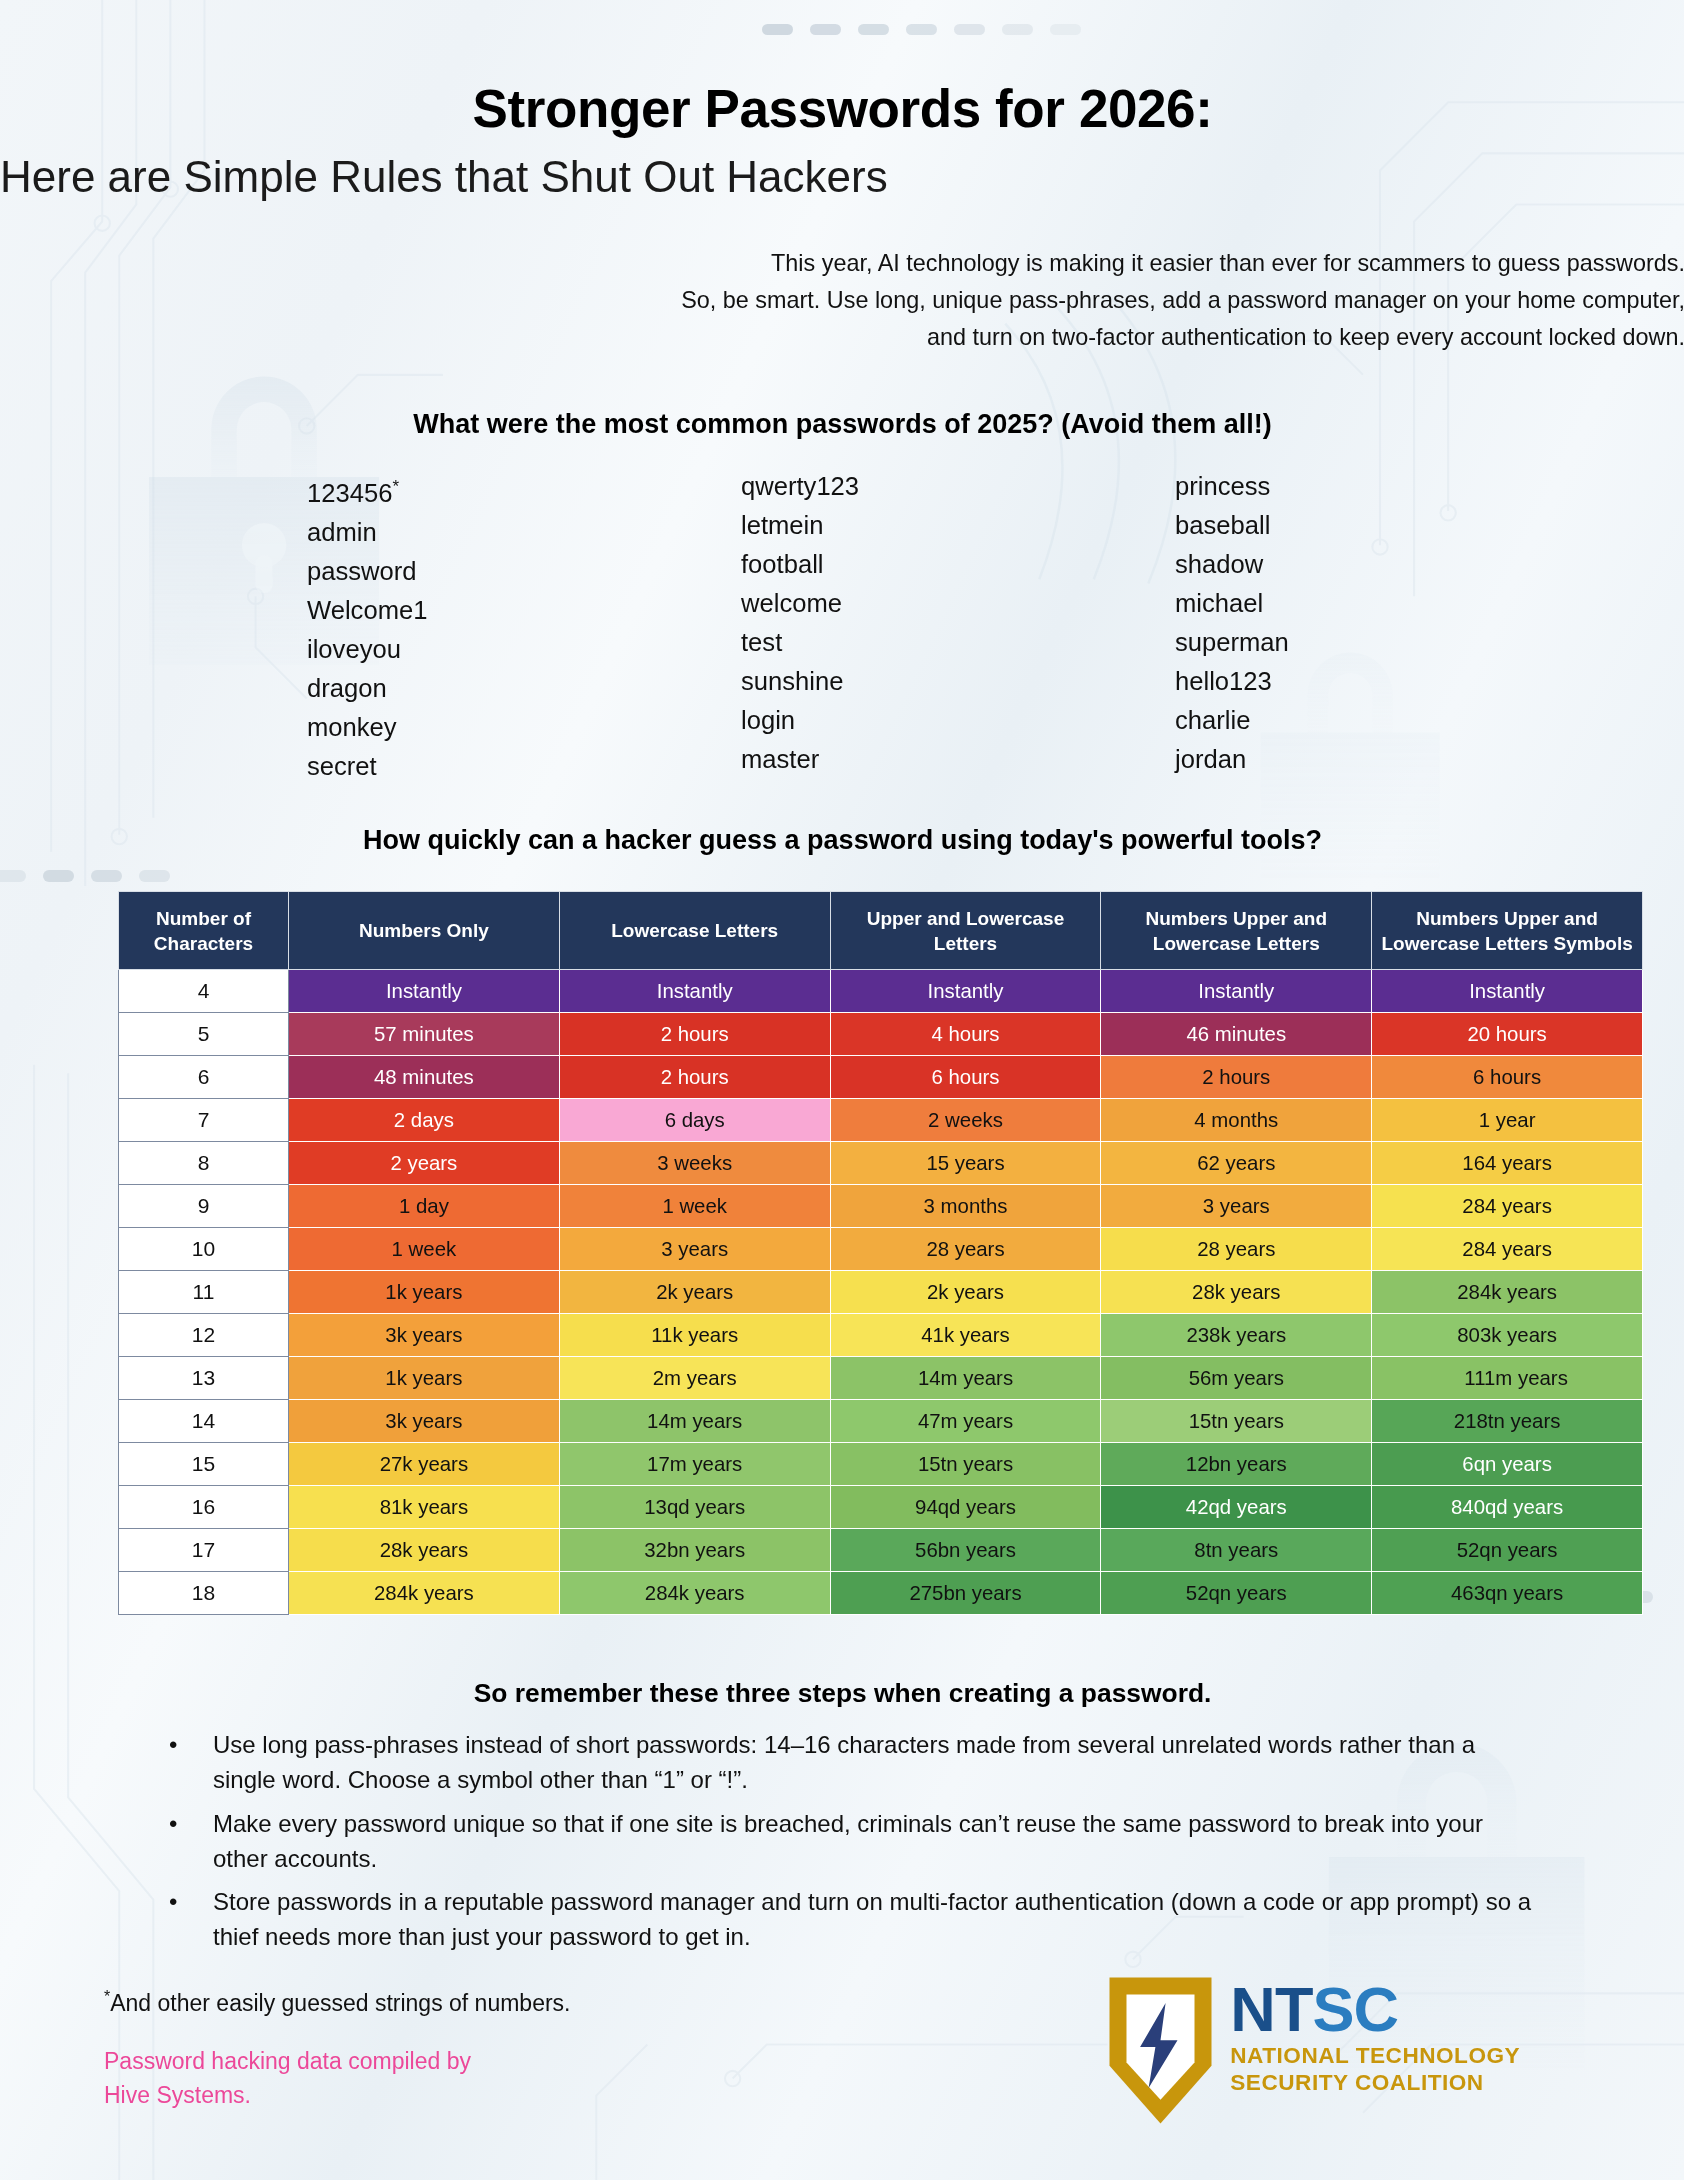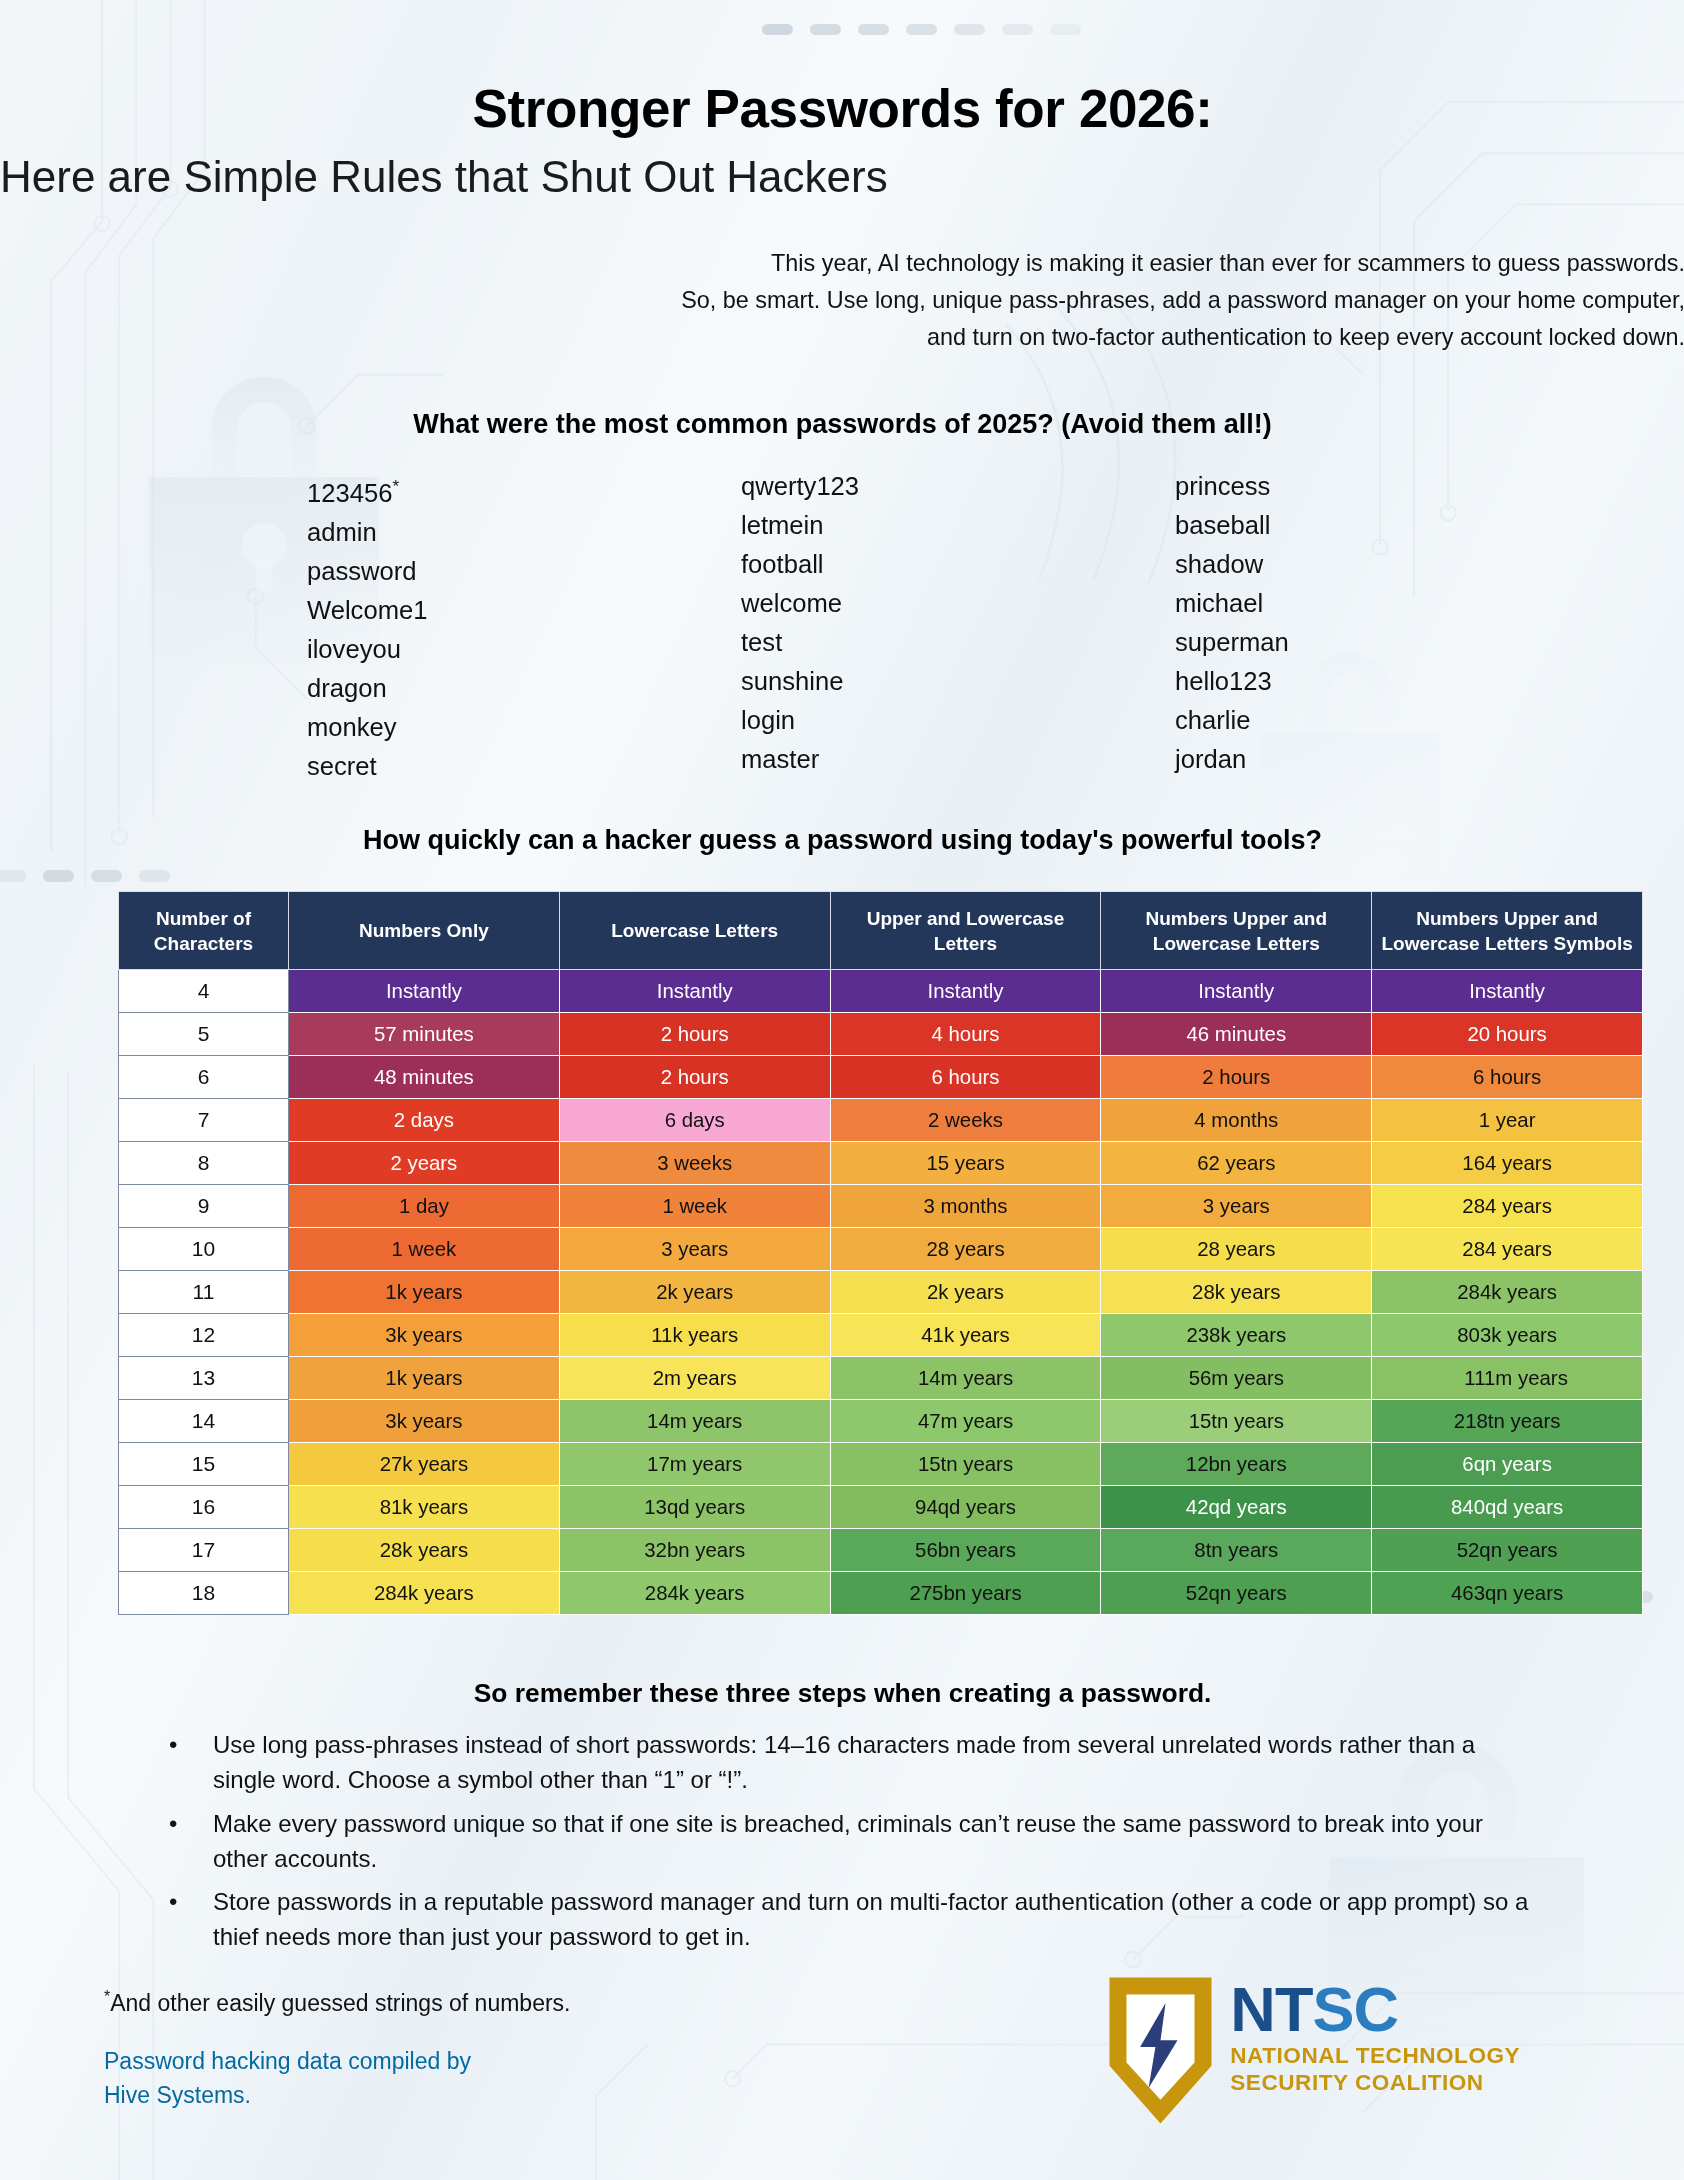--- a/index.html
+++ b/index.html
@@ -236,21 +236,21 @@
     font-size: 23px;
     color: #111;
   }
   #footnote-1 sup { font-size: 16px; }
   #footnote-2 {
     position: absolute;
     top: 2044px;
     left: 104px;
     font-size: 23px;
     line-height: 34px;
-    color: #0369a1;
+    color: #ec4899;
   }
 
   
   #logo {
     position: absolute;
     top: 1974px;
     left: 1106px;
     width: 460px;
     height: 162px;
     display: flex;
@@ -555,21 +555,21 @@
       <div class="step">
         <div class="step-bullet">•</div>
         <div class="step-text">Use long pass-phrases instead of short passwords: 14–16 characters made from several unrelated words rather than a single word. Choose a symbol other than “1” or “!”.</div>
       </div>
       <div class="step">
         <div class="step-bullet">•</div>
         <div class="step-text">Make every password unique so that if one site is breached, criminals can’t reuse the same password to break into your other accounts.</div>
       </div>
       <div class="step">
         <div class="step-bullet">•</div>
-        <div class="step-text">Store passwords in a reputable password manager and turn on multi-factor authentication (other a code or app prompt) so a thief needs more than just your password to get in.</div>
+        <div class="step-text">Store passwords in a reputable password manager and turn on multi-factor authentication (down a code or app prompt) so a thief needs more than just your password to get in.</div>
       </div>
     </div>
 
   <div id="footnote-1">
     <sup>*</sup><span>And other easily guessed strings of numbers.</span>
   </div>
   <div id="footnote-2">
     <div>Password hacking data compiled by</div>
     <div>Hive Systems.</div>
   </div>

